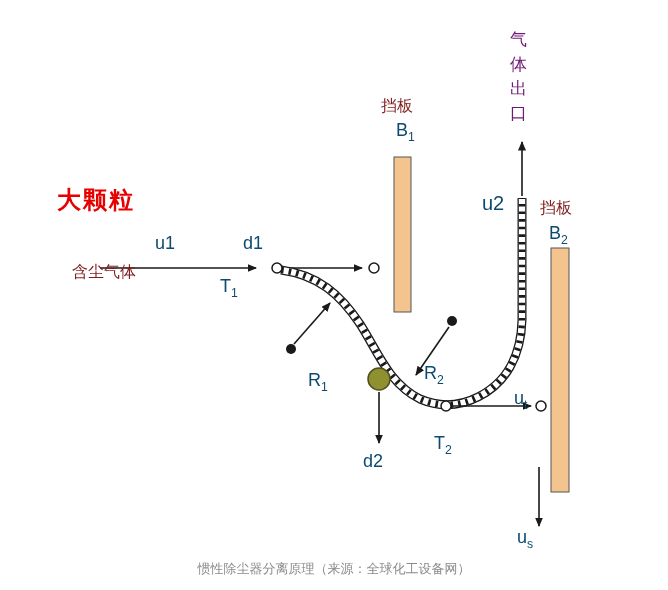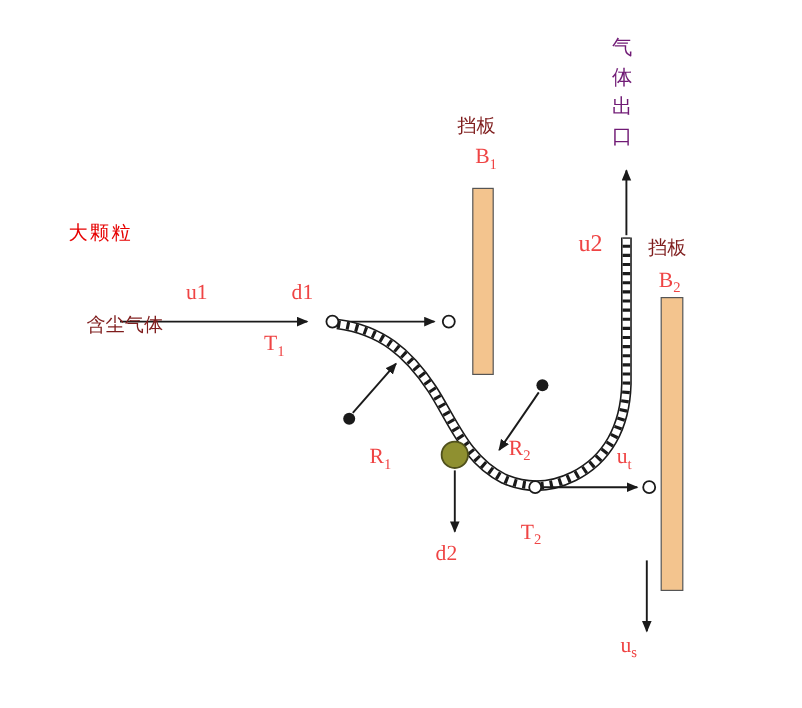--- a/index.html
+++ b/index.html
@@ -6,37 +6,37 @@
   .stage{
     position:relative;
     width:668px;height:590px;
     background:#ffffff;
     font-family:"Liberation Sans", sans-serif;
     overflow:hidden;
   }
   .stage svg{position:absolute;left:0;top:0;}
   .lbl{
     position:absolute;
-    font-family:Liberation Serif, serif;
+    font-family:Liberation Sans, sans-serif;
     font-size:18px;
-    color:#ef4444;
+    color:#0c4a6e;
     white-space:nowrap;
     line-height:1;
   }
   .lbl sub{font-size:0.68em;}
   .cn{
     font-family:"Liberation Sans", sans-serif;
     font-size:16px;
     color:#7f1d1d;
   }
   .big-particle{
     position:absolute;
     font-family:"Liberation Sans", sans-serif;
-    font-size:16px;
-    font-weight:normal;
+    font-size:24px;
+    font-weight:bold;
     color:#e60000;
     letter-spacing:2px;
   }
   .vtext{
     position:absolute;
     width:22px;
     font-family:"Liberation Sans", sans-serif;
     font-size:17px;
     color:#701a75;
     word-break:break-all;
@@ -121,34 +121,35 @@
   </div>
 
   <div class="lbl" style="left:363px;top:452px;">d2</div>
 
   <div class="lbl" style="left:434px;top:434px;">
     <span>T</span><sub>2</sub>
   </div>
 
   <div class="lbl" style="left:482px;top:193px;font-size:20px;">u2</div>
 
-  <div class="lbl" style="left:514px;top:371px;">
+  <div class="lbl" style="left:514px;top:389px;">
     <span>u</span><sub>t</sub>
   </div>
 
   <div class="lbl" style="left:517px;top:493px;margin-top:35px;">
     <span>u</span><sub>s</sub>
   </div>
 
   <div class="lbl cn" style="left:381px;top:98px;">挡板</div>
   <div class="lbl" style="left:396px;top:121px;">
     <span>B</span><sub>1</sub>
   </div>
 
   <div class="lbl cn" style="left:540px;top:200px;">挡板</div>
   <div class="lbl" style="left:549px;top:224px;">
     <span>B</span><sub>2</sub>
   </div>
 
   <div class="vtext" style="left:510px;top:28px;">气体出口</div>
 
+  <div class="caption">惯性除尘器分离原理（来源：全球化工设备网）</div>
 
 </div>
 
 </body></html>

